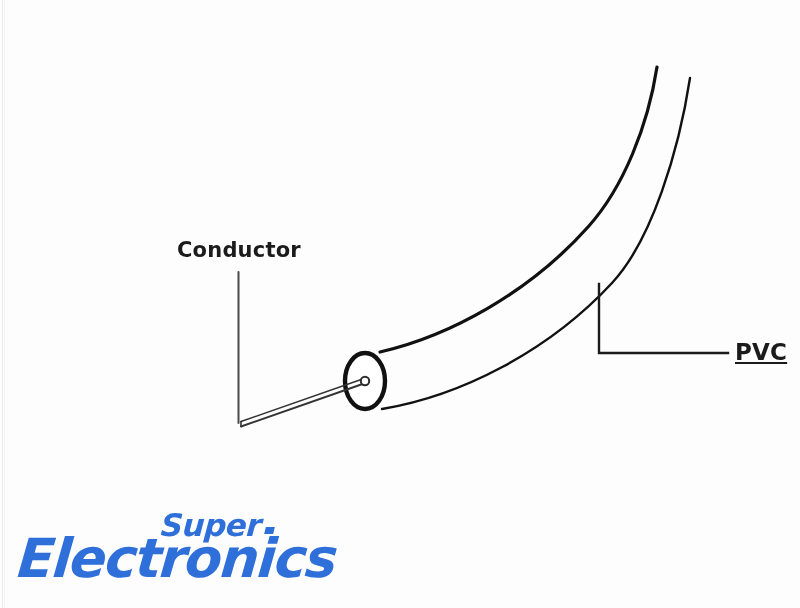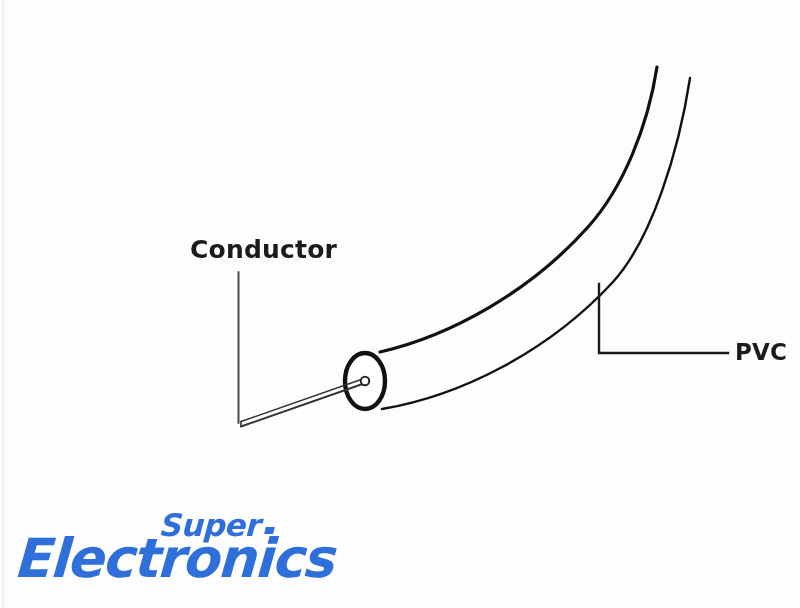--- a/index.html
+++ b/index.html
@@ -37,29 +37,29 @@
   .dia-label {
     position: absolute;
     color: #1b1b1b;
     font-weight: bold;
     white-space: nowrap;
     letter-spacing: 0.2px;
   }
   #label-conductor {
     left: 177px;
     top: 238px;
-    font-size: 25px;
+    font-size: 21px;
     line-height: 24px;
-    margin-left: 13px;
   }
   #label-pvc {
     left: 735px;
     top: 340px;
     font-size: 23px;
     line-height: 24px;
+    text-decoration: underline;
   }
 
   
   #logo {
     position: absolute;
     left: 18px;
     top: 505px;
     width: 320px;
     height: 86px;
   }

